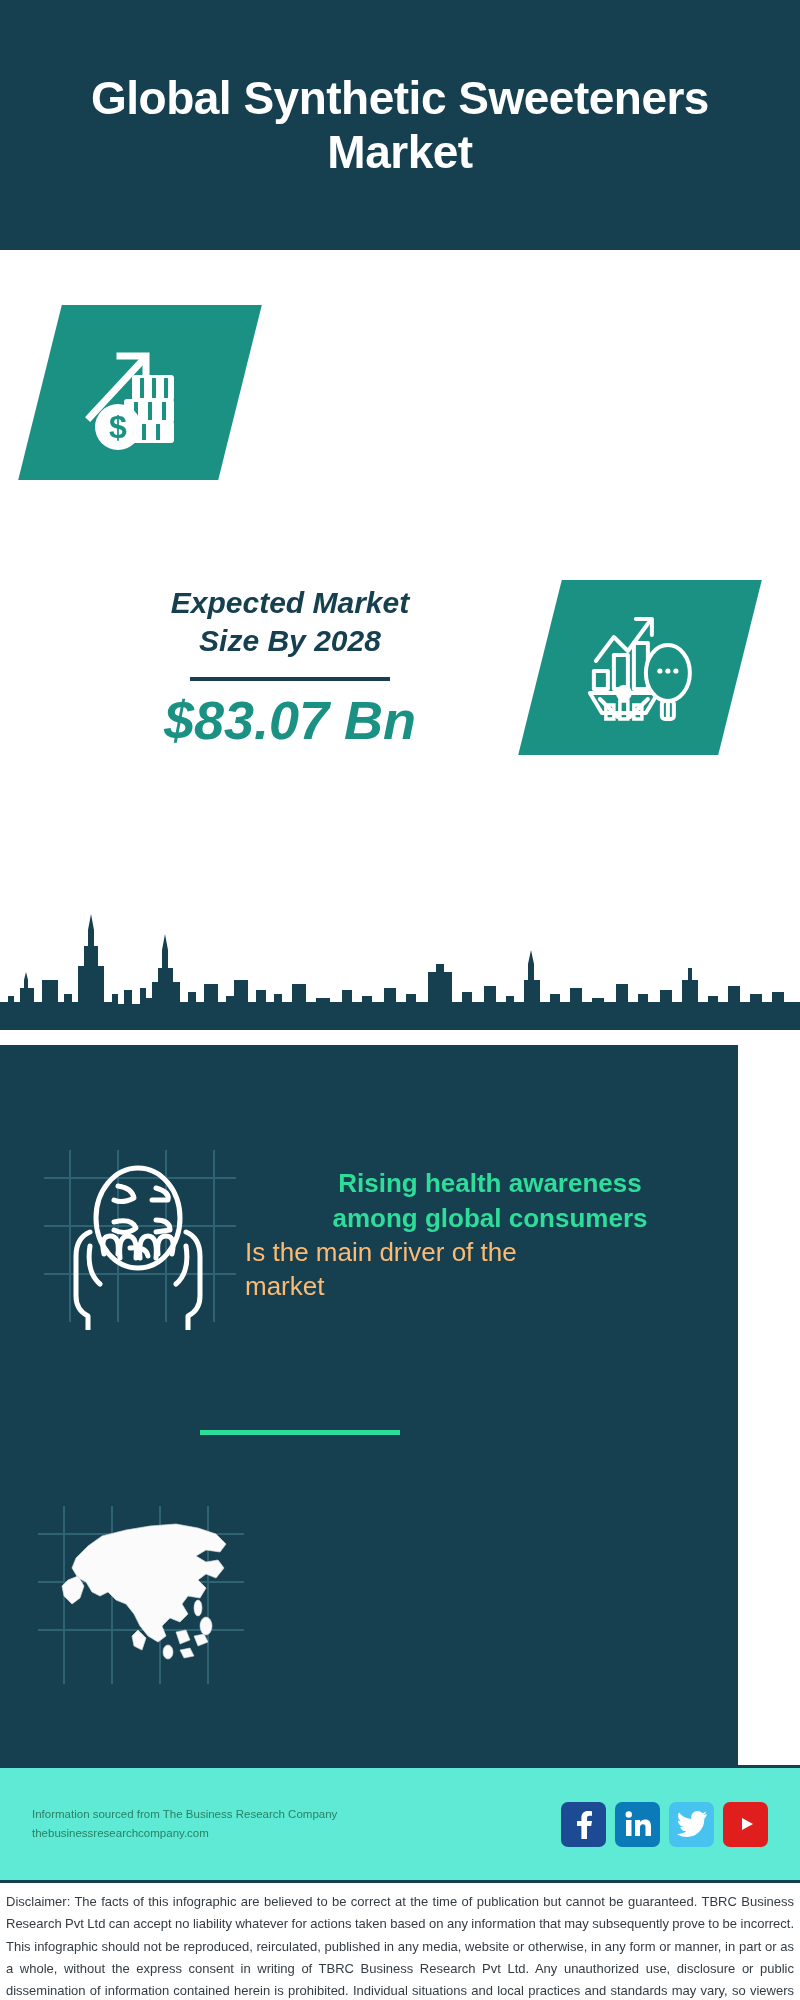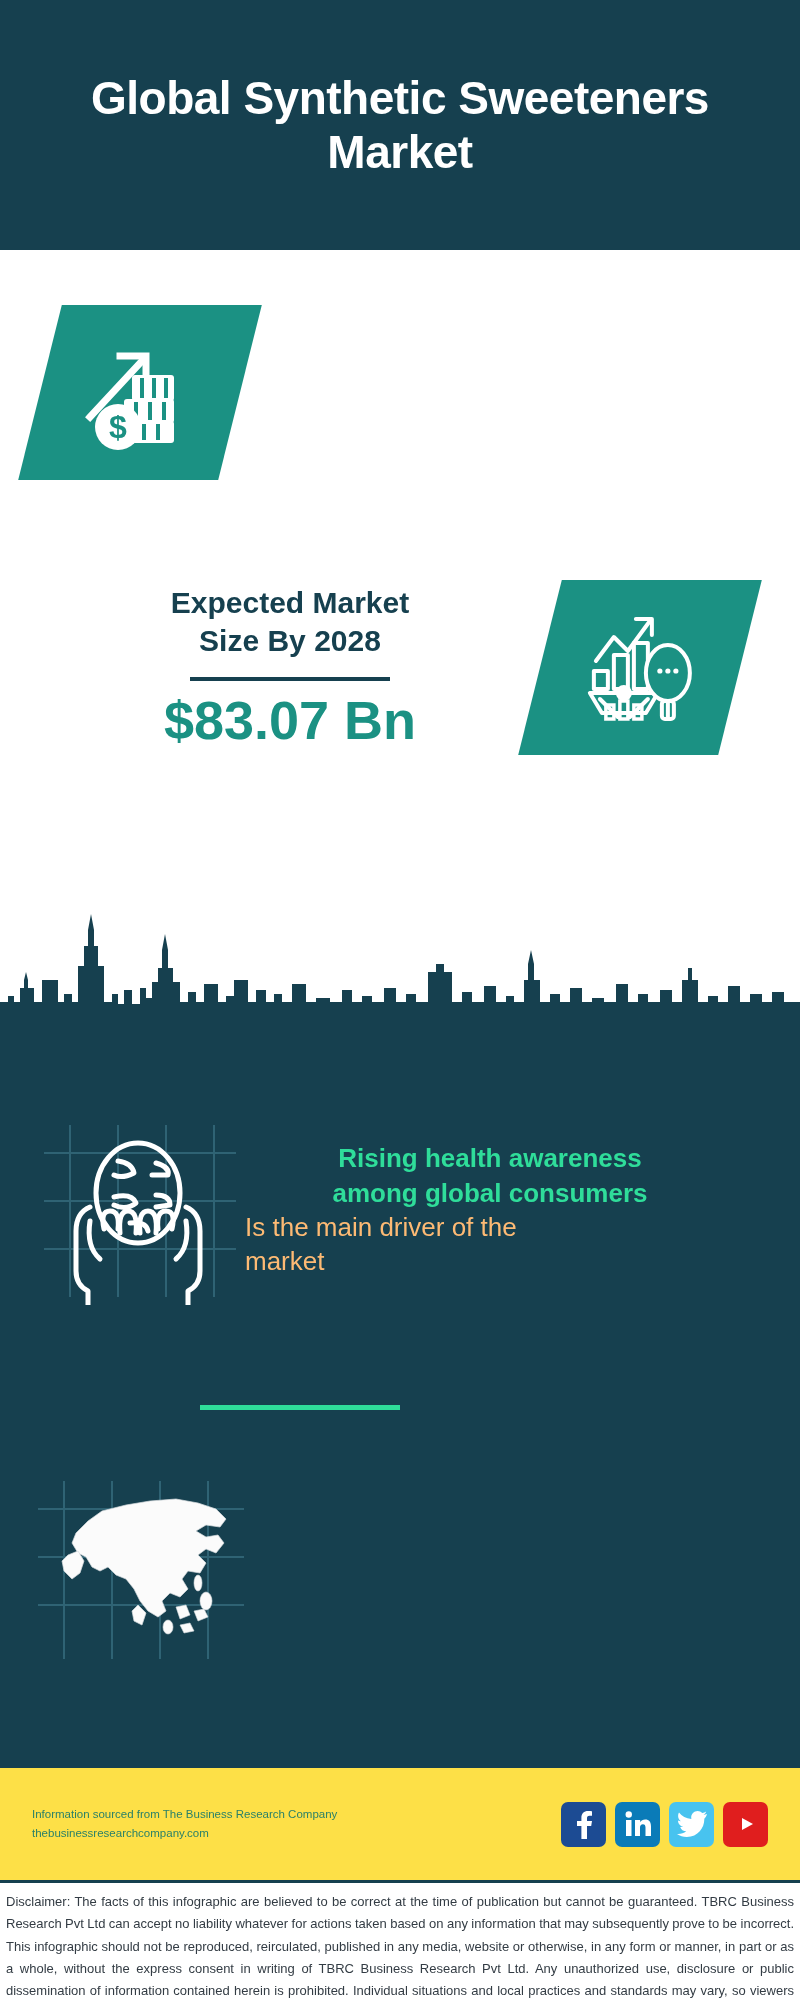--- a/index.html
+++ b/index.html
@@ -67,22 +67,22 @@
     font-weight:bold;
     line-height:1.15;
     text-align:center;
   }
 
   
   .skyline { position:absolute; left:0; top:910px; width:800px; height:120px; }
 
   
   .dark-area {
-    position:absolute; left:0; top:1020px;
-    width:800px; height:745px;
+    position:absolute; left:0; top:1045px;
+    width:738px; height:745px;
     background:#16404f;
   }
 
   .fact-row { position:absolute; display:flex; align-items:center; }
   .fact-text { display:flex; flex-direction:column; }
   .fact-hi {
     color:#2fdd9a;
     font-size:26px;
     font-weight:bold;
     line-height:1.32;
@@ -106,21 +106,21 @@
   .icon-grid-box { position:relative; flex:none; }
 
   
   .footer-bar {
     position:absolute; left:0; top:1765px;
     width:800px; height:3px; background:#16404f;
   }
   .footer {
     position:absolute; left:0; top:1768px;
     width:800px; height:112px;
-    background:#fde047;
+    background:#5eead4;
     display:flex; align-items:center;
     padding:0 32px;
   }
   .footer-text { flex:1; }
   .footer-line {
     color:#2b8068;
     font-size:11.5px;
     line-height:1.65;
   }
   .socials { display:flex; gap:9px; align-items:center; }
@@ -180,21 +180,21 @@
             <rect x="82" y="67" width="4" height="18"></rect>
             <rect x="62" y="89" width="4" height="16"></rect>
             <rect x="76" y="89" width="4" height="16"></rect>
           </g>
           <circle cx="38" cy="92" r="23" fill="#ffffff"></circle>
           <text x="38" y="103" font-family="Liberation Sans, sans-serif" font-size="32" font-weight="bold" fill="#1b9183" text-anchor="middle">$</text>
         </svg>
       </div>
     </div>
 
-    <div class="stat-row" style="left:40px; top:330px; width:720px;">
+    <div class="stat-row" style="left:40px; top:330px; width:720px;font-style:italic;">
       <div class="stat-text" style="width:500px;">
         <div class="stat-label">Expected Market
 Size By 2028</div>
         <div class="stat-rule"></div>
         <div class="stat-value">$83.07 Bn</div>
       </div>
       <div class="tile">
         <svg width="120" height="118" viewBox="0 0 120 118">
           <g fill="none" stroke="#ffffff" stroke-width="4" stroke-linecap="round" stroke-linejoin="round">
             <polyline points="16,52 34,28 48,42 70,12"></polyline>

